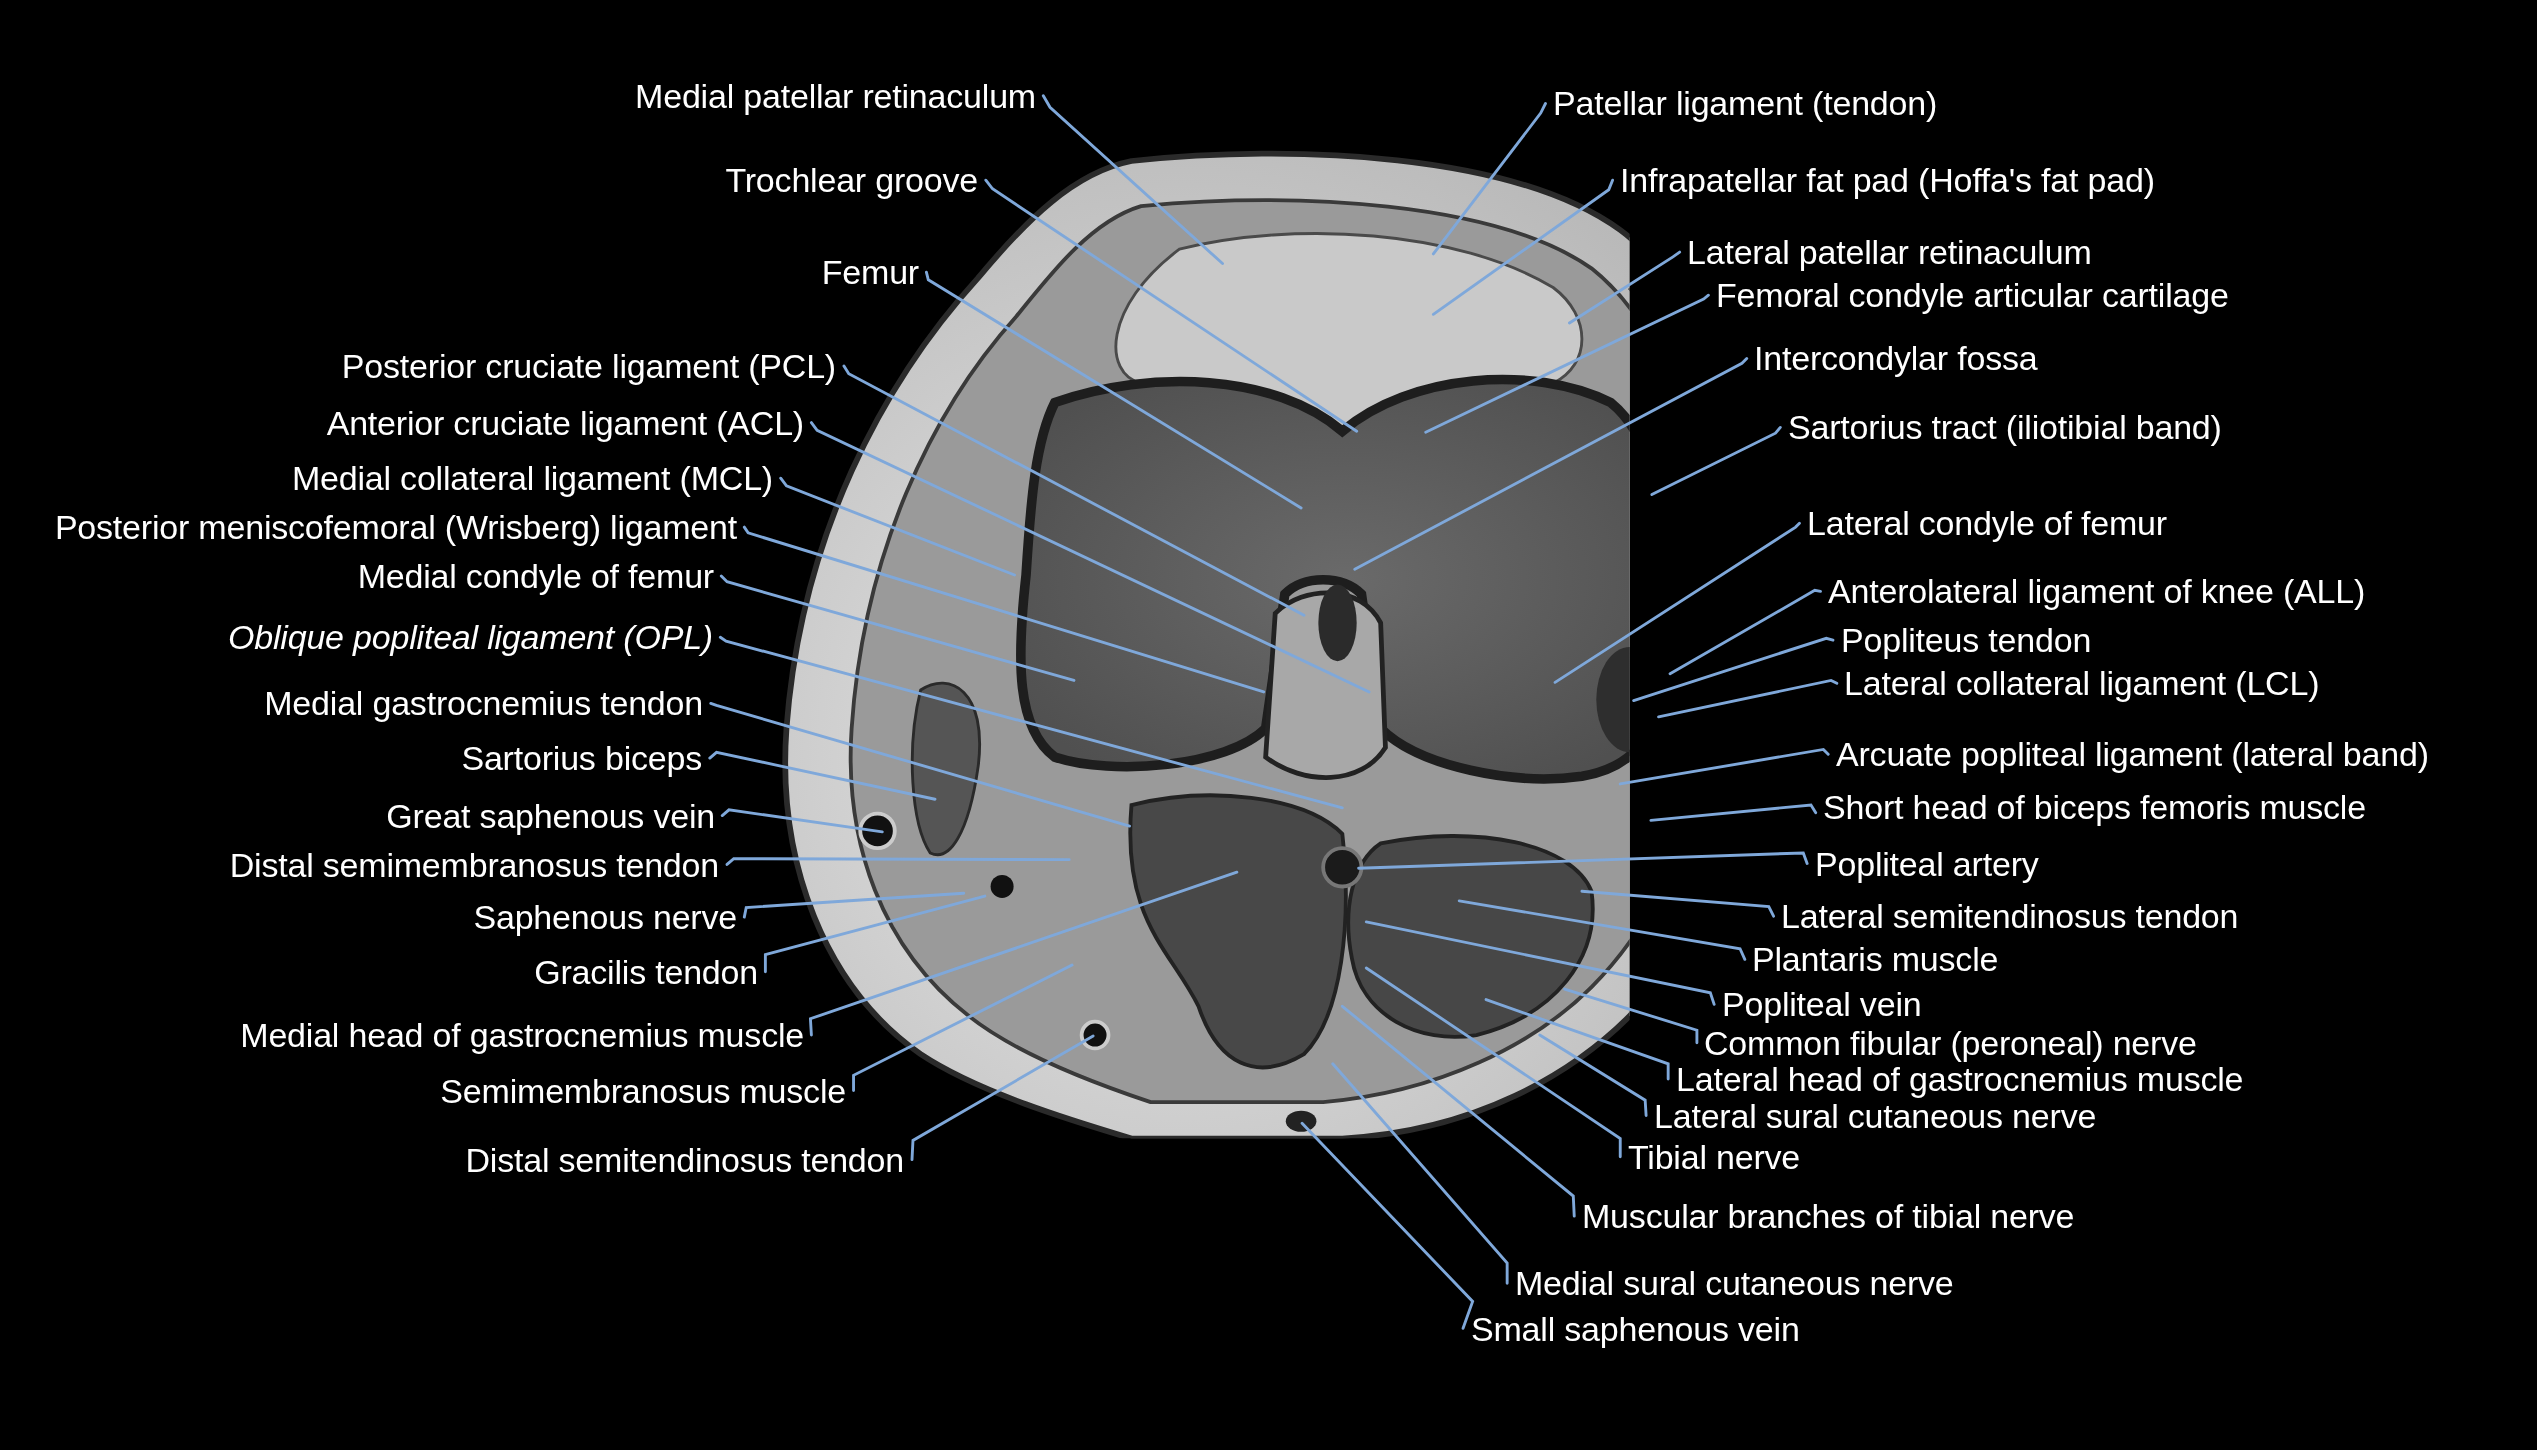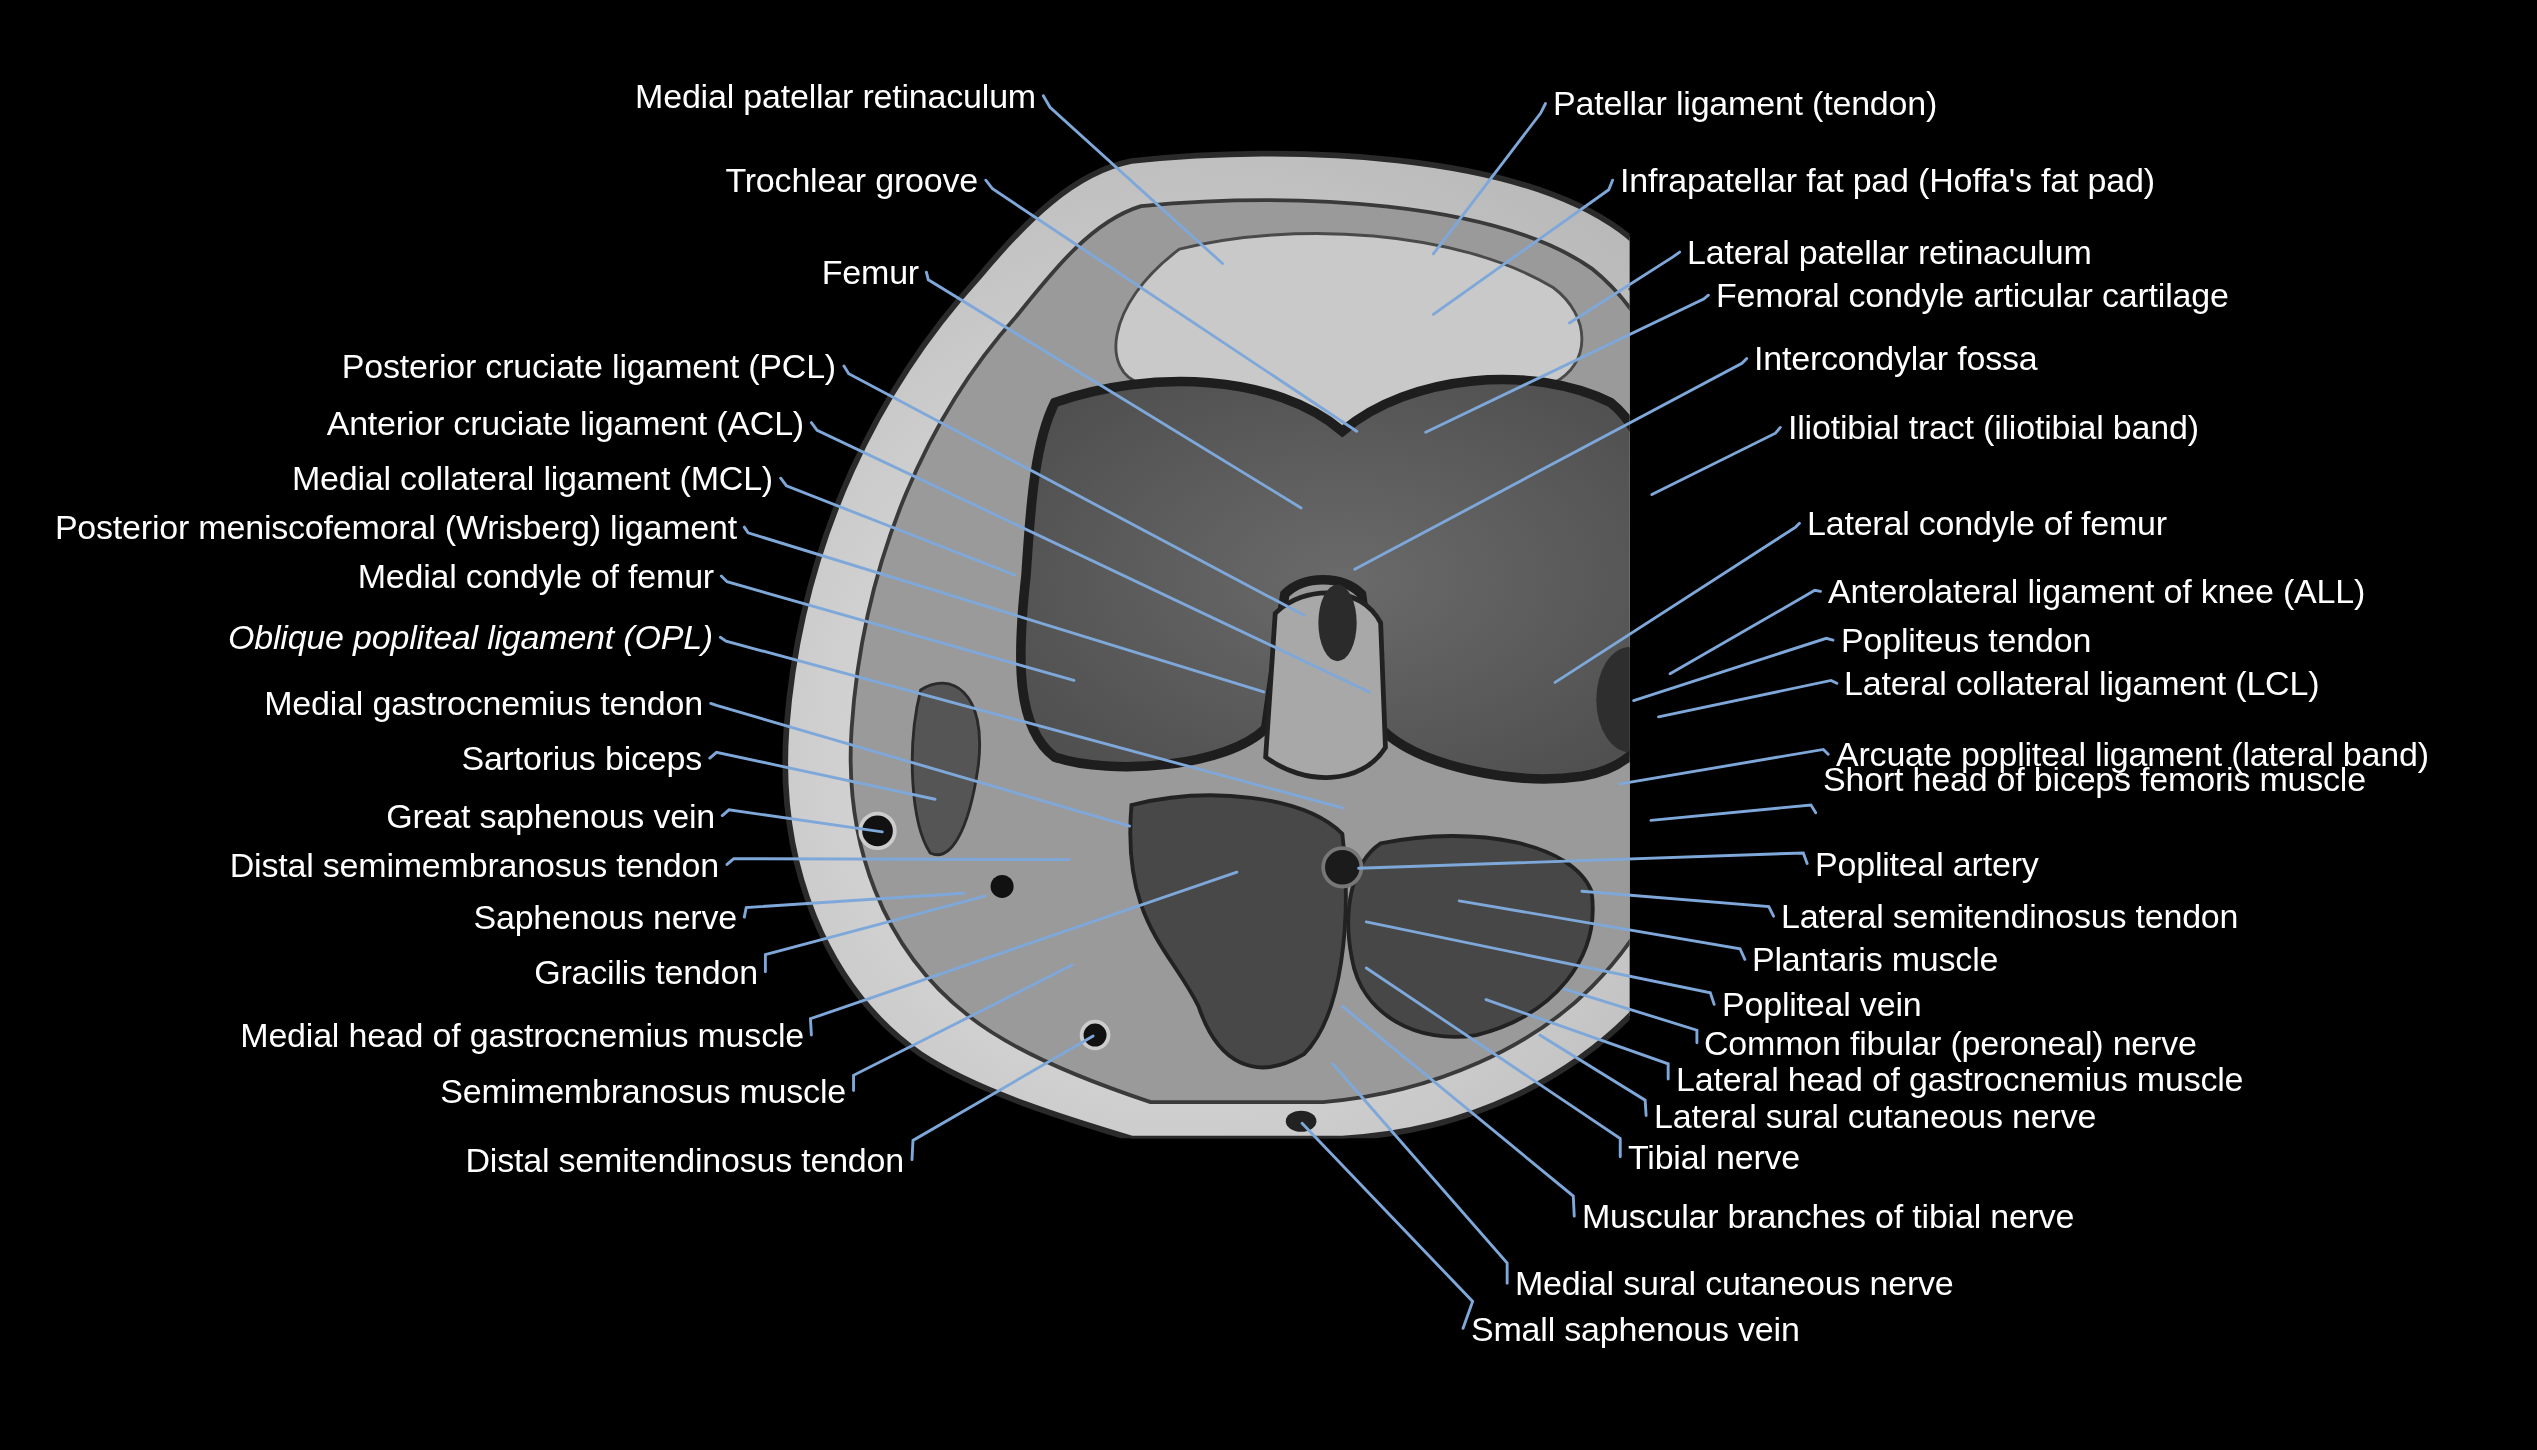--- a/index.html
+++ b/index.html
@@ -121,27 +121,27 @@
       <div class="label left" style="right: 1801px; top: 898px;">Saphenous nerve</div>
       <div class="label left" style="right: 1780px; top: 953px;">Gracilis tendon</div>
       <div class="label left" style="right: 1734px; top: 1016px;">Medial head of gastrocnemius muscle</div>
       <div class="label left" style="right: 1692px; top: 1072px;">Semimembranosus muscle</div>
       <div class="label left" style="right: 1634px; top: 1141px;">Distal semitendinosus tendon</div>
       <div class="label right" style="left: 1553px; top: 84px;">Patellar ligament (tendon)</div>
       <div class="label right" style="left: 1620px; top: 161px;">Infrapatellar fat pad (Hoffa's fat pad)</div>
       <div class="label right" style="left: 1687px; top: 233px;">Lateral patellar retinaculum</div>
       <div class="label right" style="left: 1716px; top: 276px;">Femoral condyle articular cartilage</div>
       <div class="label right" style="left: 1754px; top: 339px;">Intercondylar fossa</div>
-      <div class="label right" style="left: 1788px; top: 408px;">Iliotibial tract (iliotibial band)</div>
+      <div class="label right" style="left: 1788px; top: 408px;">Sartorius tract (iliotibial band)</div>
       <div class="label right" style="left: 1807px; top: 504px;">Lateral condyle of femur</div>
       <div class="label right" style="left: 1828px; top: 572px;">Anterolateral ligament of knee (ALL)</div>
       <div class="label right" style="left: 1841px; top: 621px;">Popliteus tendon</div>
       <div class="label right" style="left: 1844px; top: 664px;">Lateral collateral ligament (LCL)</div>
       <div class="label right" style="left: 1836px; top: 735px;">Arcuate popliteal ligament (lateral band)</div>
-      <div class="label right" style="left: 1823px; top: 760px;">Short head of biceps femoris muscle</div>
+      <div class="label right" style="left: 1823px; top: 788px;">Short head of biceps femoris muscle</div>
       <div class="label right" style="left: 1815px; top: 845px;">Popliteal artery</div>
       <div class="label right" style="left: 1781px; top: 897px;">Lateral semitendinosus tendon</div>
       <div class="label right" style="left: 1752px; top: 940px;">Plantaris muscle</div>
       <div class="label right" style="left: 1722px; top: 985px;">Popliteal vein</div>
       <div class="label right" style="left: 1704px; top: 1024px;">Common fibular (peroneal) nerve</div>
       <div class="label right" style="left: 1676px; top: 1060px;">Lateral head of gastrocnemius muscle</div>
       <div class="label right" style="left: 1654px; top: 1097px;">Lateral sural cutaneous nerve</div>
       <div class="label right" style="left: 1628px; top: 1138px;">Tibial nerve</div>
       <div class="label right" style="left: 1582px; top: 1197px;">Muscular branches of tibial nerve</div>
       <div class="label right" style="left: 1515px; top: 1264px;">Medial sural cutaneous nerve</div>

